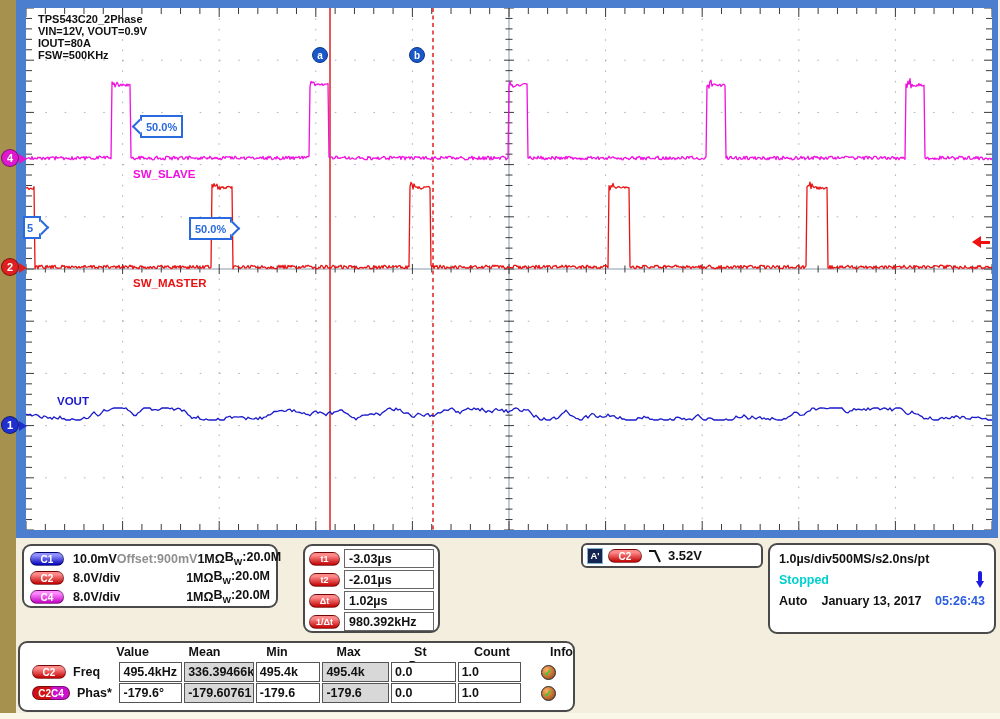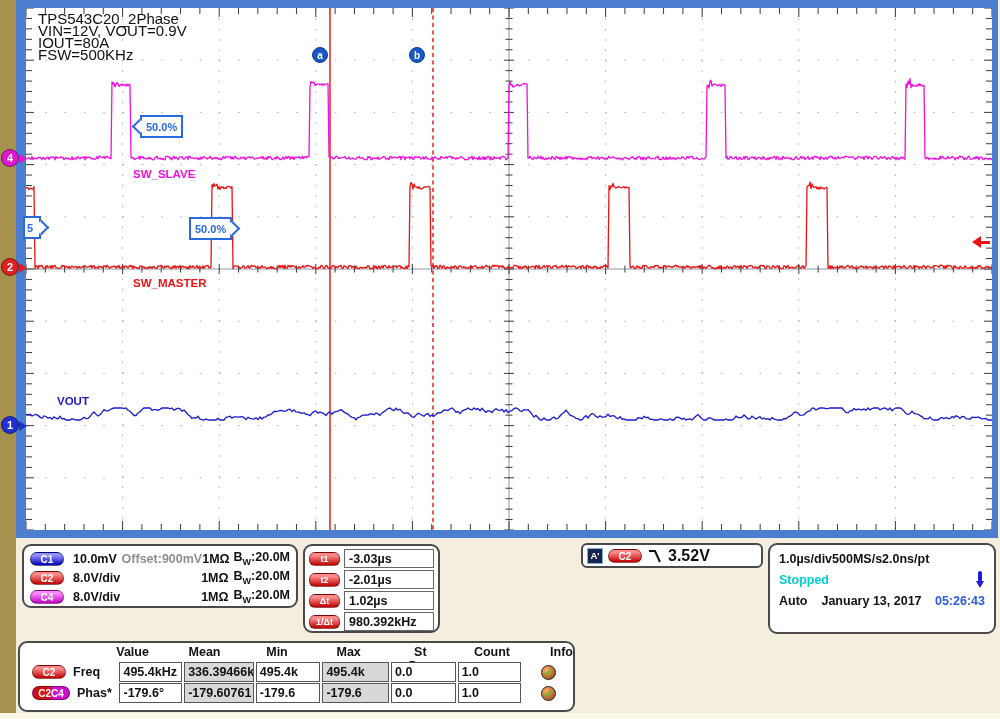--- a/index.html
+++ b/index.html
@@ -6,21 +6,21 @@
   body { font-family:"Liberation Sans", sans-serif; background:#888; }
   .scope { position:relative; width:1000px; height:719px; background:#f3eedd; overflow:hidden; }
   .tan-strip { position:absolute; left:0; top:0; width:16px; height:713px; background:#a6914e; }
   .bottom-strip { position:absolute; left:0; top:713px; width:1000px; height:6px; background:#faf6e8; }
 
   
   .plot-frame { position:absolute; left:16px; top:0; width:982px; height:538px; background:#4b7ecf; }
   .plot-area { position:absolute; left:10px; top:8px; width:966px; height:522px; background:#ffffff; }
   #plot-svg { position:absolute; left:0; top:0; }
 
-  .hdr { position:absolute; left:12px; top:5px; font-size:15px; line-height:12px; font-weight:normal; color:#101010; letter-spacing:0; }
+  .hdr { position:absolute; left:12px; top:5px; font-size:11px; line-height:12px; font-weight:bold; color:#101010; letter-spacing:0; }
 
   .trace-label { position:absolute; font-size:11.5px; font-weight:bold; }
   .lbl-slave  { left:107px; top:160px; color:#f010e0; }
   .lbl-master { left:107px; top:269px; color:#e81414; }
   .lbl-vout   { left:31px;  top:387px; color:#1a1acc; }
 
   .cursor-badge { position:absolute; width:16px; height:16px; border-radius:50%;
     background:#1a57c8; border:1px solid #0c3a90; color:#fff; font-size:10px; font-weight:bold;
     display:flex; align-items:center; justify-content:center; }
 
@@ -40,21 +40,21 @@
     color:#fff; font-size:11px; font-weight:bold; display:flex; align-items:center; justify-content:center;
     border:1px solid rgba(0,0,0,.45); z-index:4; }
   .ch-marker:after { content:""; position:absolute; left:17px; top:4px; width:0; height:0;
     border-top:5px solid transparent; border-bottom:5px solid transparent; }
   .mk-c4 { background:#e018d0; } .mk-c4:after { border-left:8px solid #e018d0; }
   .mk-c2 { background:#e02020; } .mk-c2:after { border-left:8px solid #e02020; }
   .mk-c1 { background:#2030d0; } .mk-c1:after { border-left:8px solid #2030d0; }
 
   
   .panel { position:absolute; background:#fff; border:2px solid #4a4a4a; border-radius:9px; }
-  .p-channels { left:22px;  top:544px; width:276px; height:64px; padding:3px 6px; }
+  .p-channels { left:22px;  top:544px; width:256px; height:64px; padding:3px 6px; }
   .p-timing   { left:303px; top:544px; width:137px; height:89px; padding:2px 4px; }
   .p-trigger  { left:581px; top:543px; width:182px; height:25px; padding:0 4px;
                 display:flex; align-items:center; gap:5px; border-radius:6px; }
   .p-acq      { left:768px; top:543px; width:228px; height:91px; padding:3px 9px; }
   .p-meas     { left:18px;  top:641px; width:557px; height:71px; padding:2px 0 0 0; }
 
   .badge { display:inline-block; min-width:34px; padding:0 4px; height:14px; line-height:13px;
     border-radius:8px; color:#fff; font-size:10px; font-weight:bold; text-align:center;
     border:1px solid rgba(0,0,0,.4); }
   .bg-c1   { background:linear-gradient(#9090ff 20%, #0000b8); }
@@ -63,27 +63,27 @@
   .bg-c2c4 { background:linear-gradient(90deg,#d01010 46%, #cc10cc 54%); min-width:38px; }
 
   .ch-row { display:flex; align-items:center; height:19px; font-size:12.5px; font-weight:bold; color:#111; }
   .ch-row .badge { width:36px; margin-right:9px; }
   .ch-scale { width:62px; }
   .ch-offset { width:96px; color:#8f8f8f; }
   .ch-imp { width:40px; }
   .ch-bw sub { font-size:9px; }
 
   .t-row { display:flex; align-items:center; height:21px; }
-  .t-row .badge { width:31px; min-width:31px; margin-right:4px; font-size:9px;border-radius:6px; }
+  .t-row .badge { width:31px; min-width:31px; margin-right:4px; font-size:9px; }
   .t-val { flex:1; border:1px solid #666; height:19px; line-height:18px;
     font-size:12.5px; font-weight:bold; padding-left:4px; color:#111; background:#fff; }
 
   .a-badge { width:16px; height:16px; background:#14264f; border:1px solid #7fb0d8;
     color:#fff; font-size:9.5px; font-weight:bold; display:flex; align-items:center; justify-content:center; }
-  .trig-level { font-size:16px; font-weight:bold; color:#111; }
+  .trig-level { font-size:13px; font-weight:bold; color:#111; }
 
   .acq-line { display:flex; align-items:center; height:21px; font-size:12.5px; font-weight:bold; color:#111; }
   .acq-l1 { justify-content:flex-start; }
   .acq-l2 { justify-content:space-between; }
   .acq-l3 { justify-content:space-between; }
   .stopped { color:#00cfcf; }
   .acq-date { margin-left:14px; }
   .acq-time { margin-left:auto; color:#2a5cdf; }
   .acq-rl { margin-right:8px; }
 

